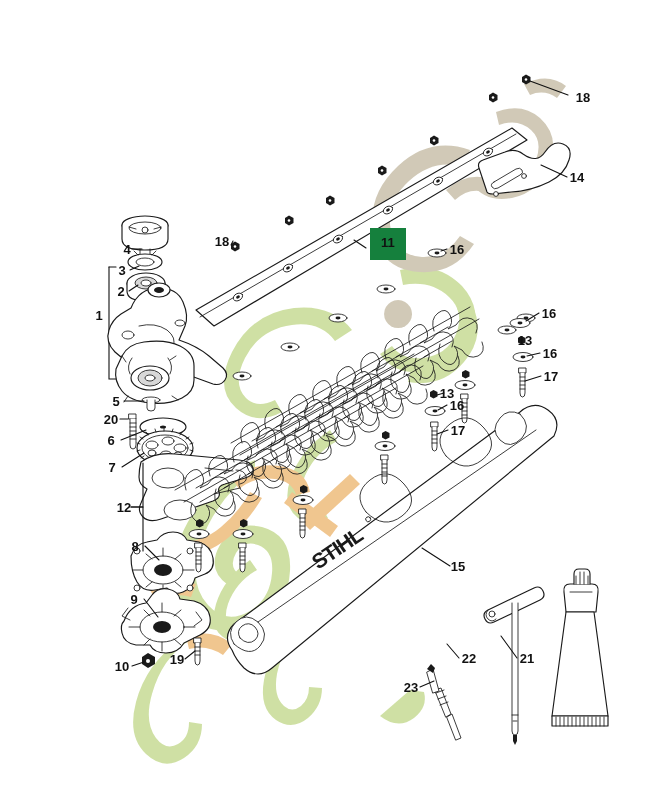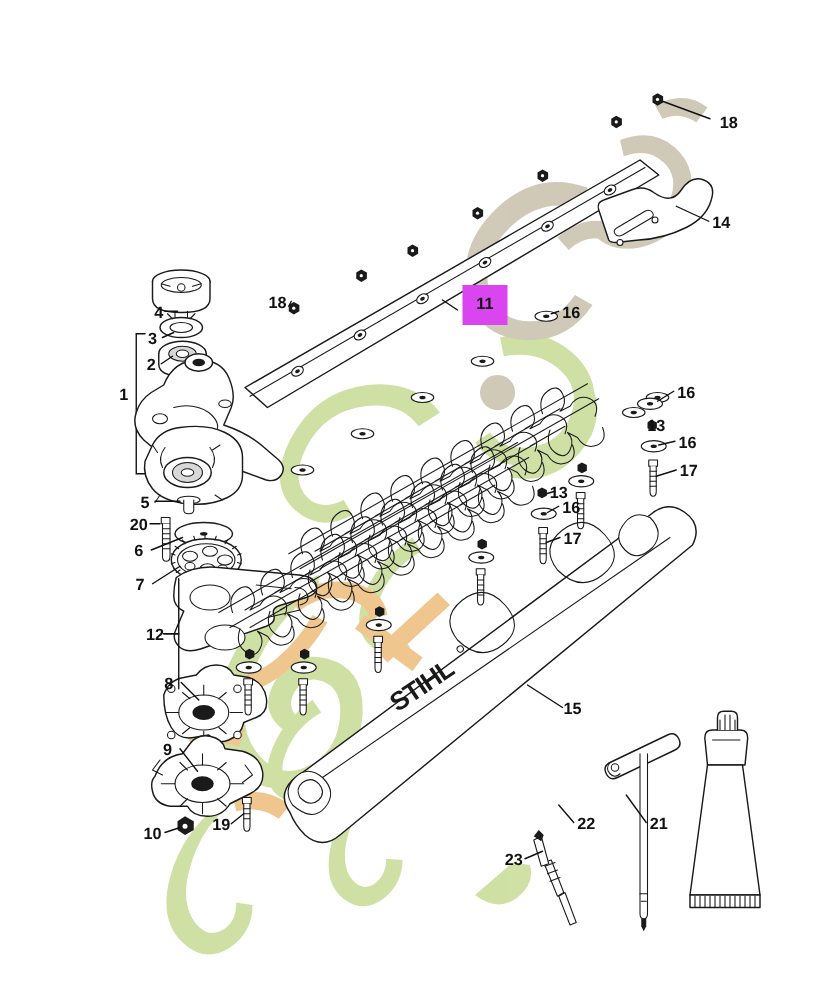--- a/index.html
+++ b/index.html
@@ -579,17 +579,17 @@
       <text class="callout-num" x="177" y="664" text-anchor="middle">19</text>
       <text class="callout-num" x="111" y="424" text-anchor="middle">20</text>
       <text class="callout-num" x="527" y="663" text-anchor="middle">21</text>
       <text class="callout-num" x="469" y="663" text-anchor="middle">22</text>
       <text class="callout-num" x="411" y="692" text-anchor="middle">23</text>
     </g>
 
     <path d="M366 248 l-12 -8" class="lead"></path>
   </svg>
 
-  <div id="highlight-11" style="left: 370px; top: 228px; width: 36px; height: 32px; background: #d946ef;">
+  <div id="highlight-11" style="left: 370px; top: 228px; width: 36px; height: 32px; background: #15803d;">
     <span class="hl-label" style="left:11px; top:7px;">11</span>
   </div>
 
 </div>
 
 </body></html>

